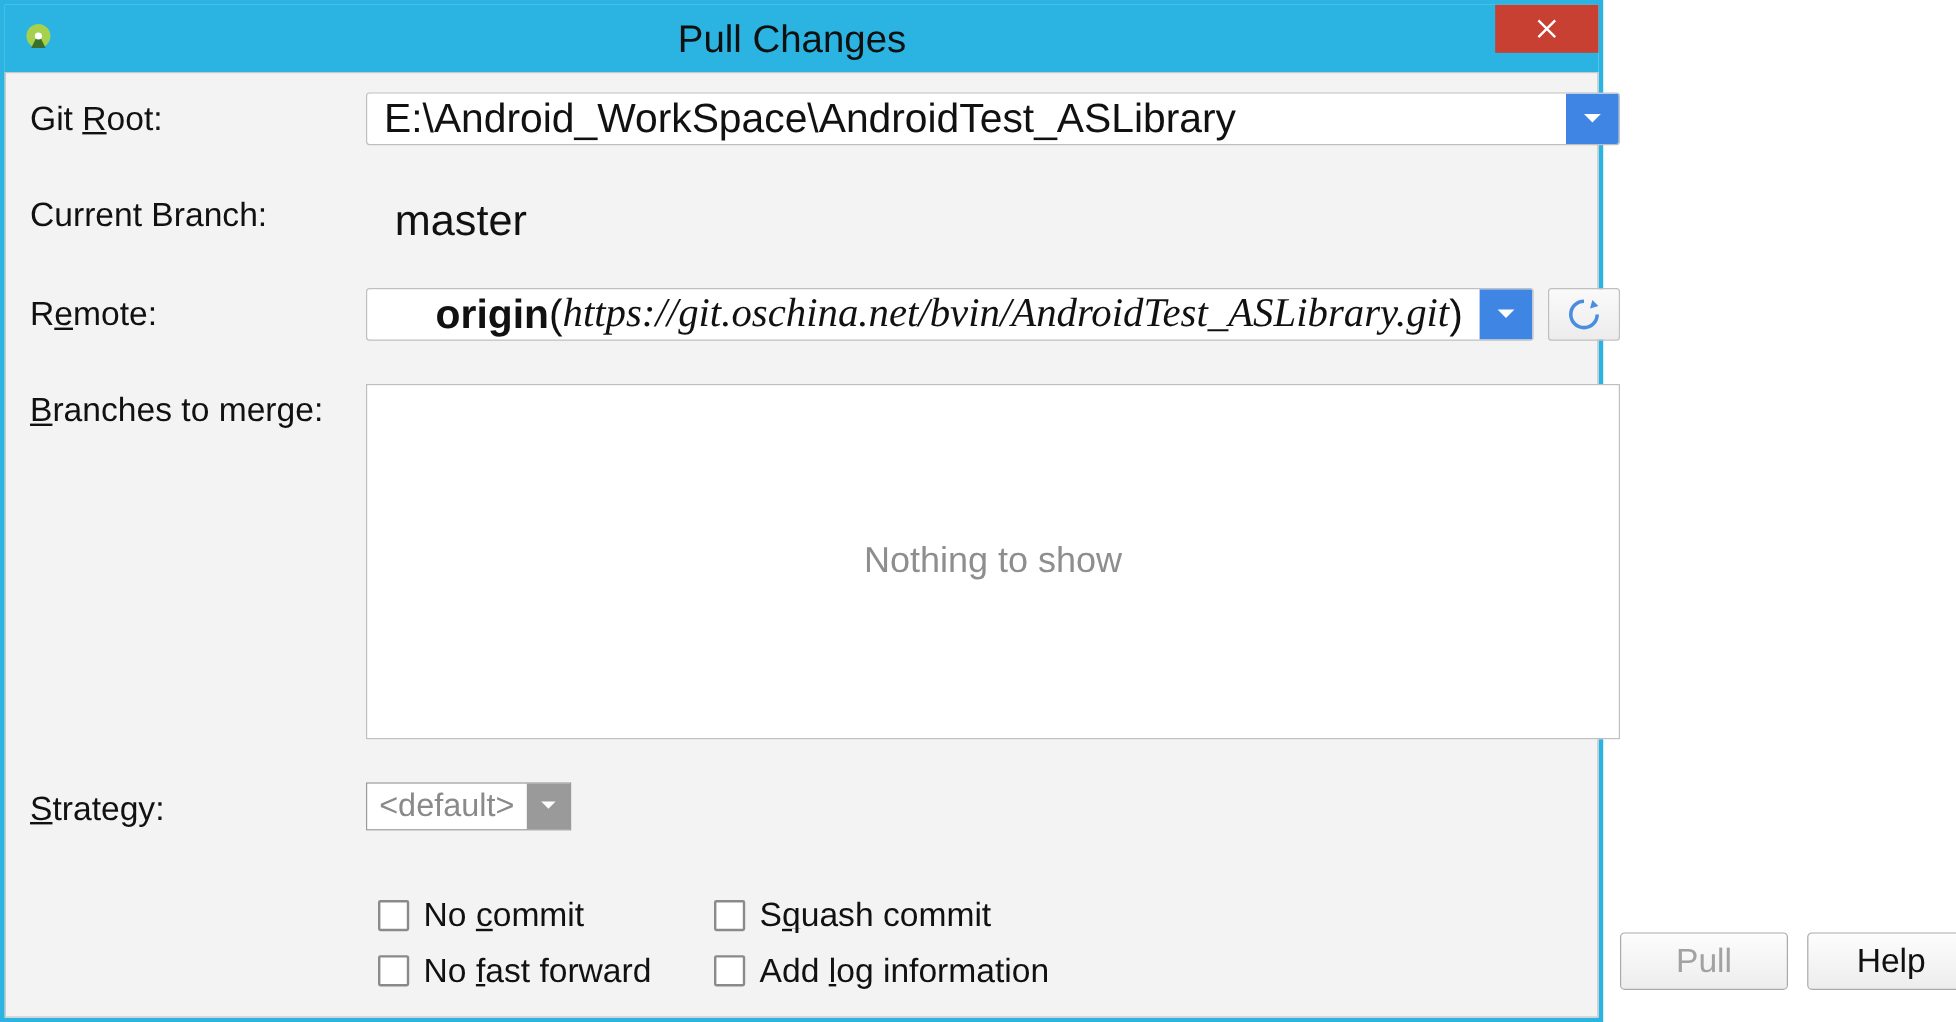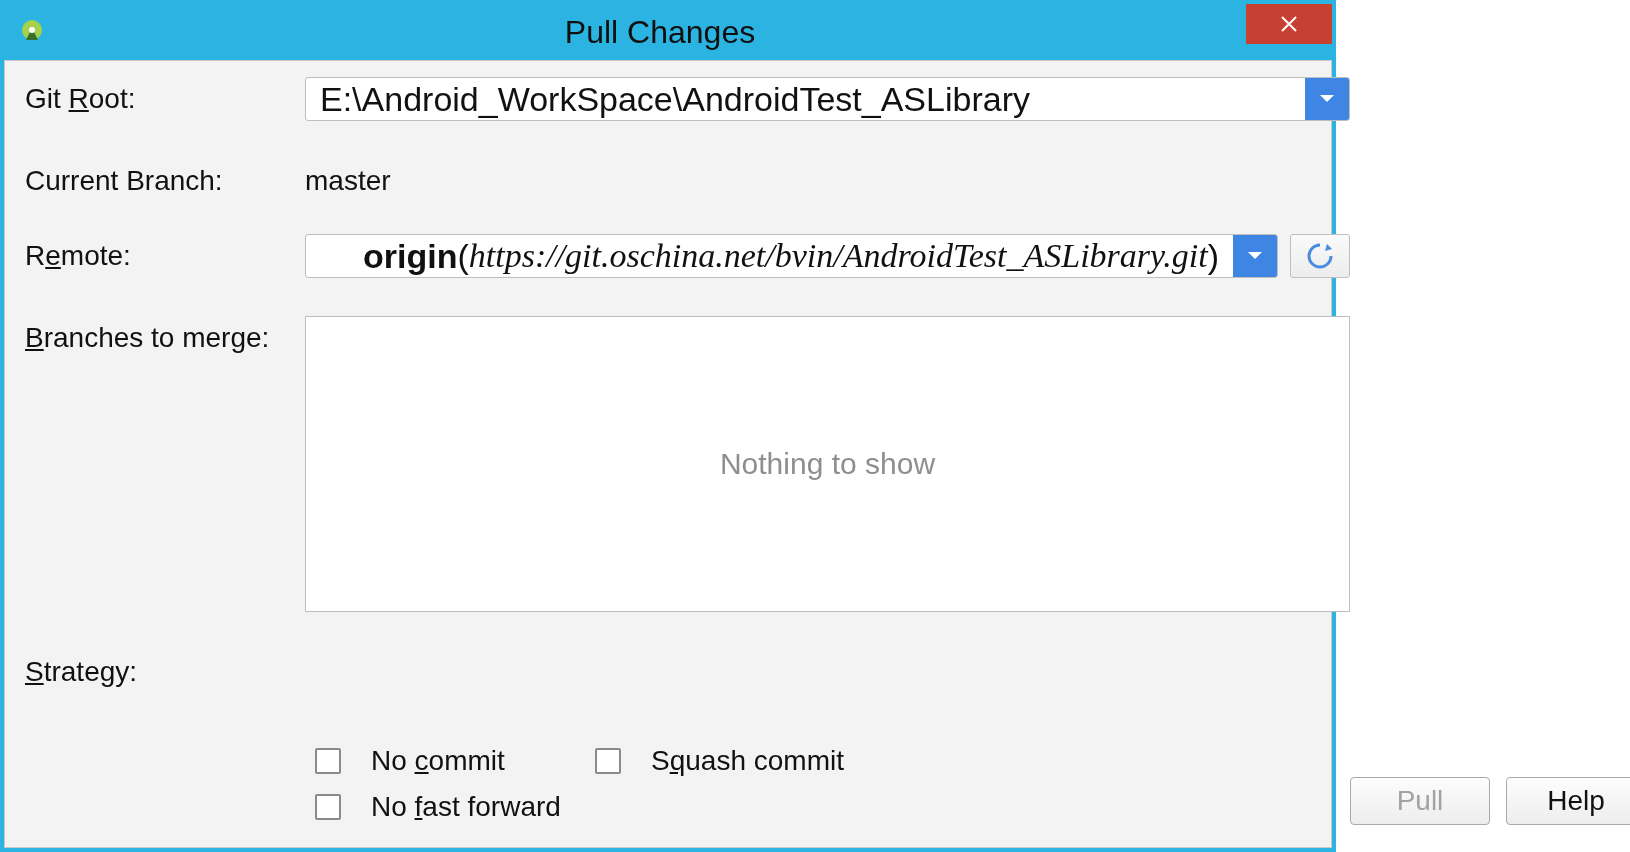--- a/index.html
+++ b/index.html
@@ -110,23 +110,24 @@
     width: 60px;
     border: 1px solid #bfbfbf;
     border-radius: 3px;
     background: linear-gradient(#fafafa,#ececec);
     display: flex; align-items: center; justify-content: center;
     cursor: pointer;
   }
   .refresh-btn svg { width: 30px; height: 30px; }
 
   .static-value {
-    font-size: 28px;
+    font-size: 36px;
     color: #111;
     padding-top: 6px;
+    margin-left: 24px;
   }
 
   .branch-list {
     border: 1px solid #bfbfbf;
     background: #fff;
     height: 296px;
     display: flex;
     align-items: center;
     justify-content: center;
     color: #8e8e8e;
@@ -157,21 +158,21 @@
     grid-column: 2;
     display: grid;
     grid-template-columns: 280px 1fr;
     row-gap: 14px;
     margin-top: 20px;
     margin-left: 10px;
   }
   .chk {
     display: flex;
     align-items: center;
-    gap: 30px;
+    gap: 12px;
     font-size: 28px;
     color: #111;
     cursor: pointer;
   }
   .chk .box {
     width: 26px; height: 26px;
     border: 2px solid #8a8a8a;
     background: #fff;
     border-radius: 2px;
   }
@@ -254,35 +255,49 @@
           </svg>
         </div>
       </div>
 
       <div class="form-label"><span class="mnemonic">B</span>ranches to merge:</div>
       <div class="branch-list">
         <span>Nothing to show</span>
       </div>
 
       <div class="form-label"><span class="mnemonic">S</span>trategy:</div>
+      <div>
+        <div class="strategy-combo">
+          <div class="stext">&lt;default&gt;</div>
+          <div class="sarrow">
+            <svg viewBox="0 0 14 9">
+                <path d="M1 1 L7 7 L13 1 Z"></path>
+              </svg>
+          </div>
+        </div>
+      </div>
 
       <div></div>
       <div class="checkbox-grid">
         <label class="chk">
           <span class="box"></span>
           <span>No <span class="mnemonic">c</span>ommit</span>
         </label>
         <label class="chk">
           <span class="box"></span>
           <span>S<span class="mnemonic">q</span>uash commit</span>
         </label>
         <label class="chk">
           <span class="box"></span>
           <span>No <span class="mnemonic">f</span>ast forward</span>
         </label>
+        <label class="chk">
+          <span class="box"></span>
+          <span>Add <span class="mnemonic">l</span>og information</span>
+        </label>
       </div>
 
     </div>
 
     <div class="button-bar">
       <div class="btn disabled">Pull</div>
       <div class="btn">Help</div>
       <div class="btn">Cancel</div>
     </div>
 

